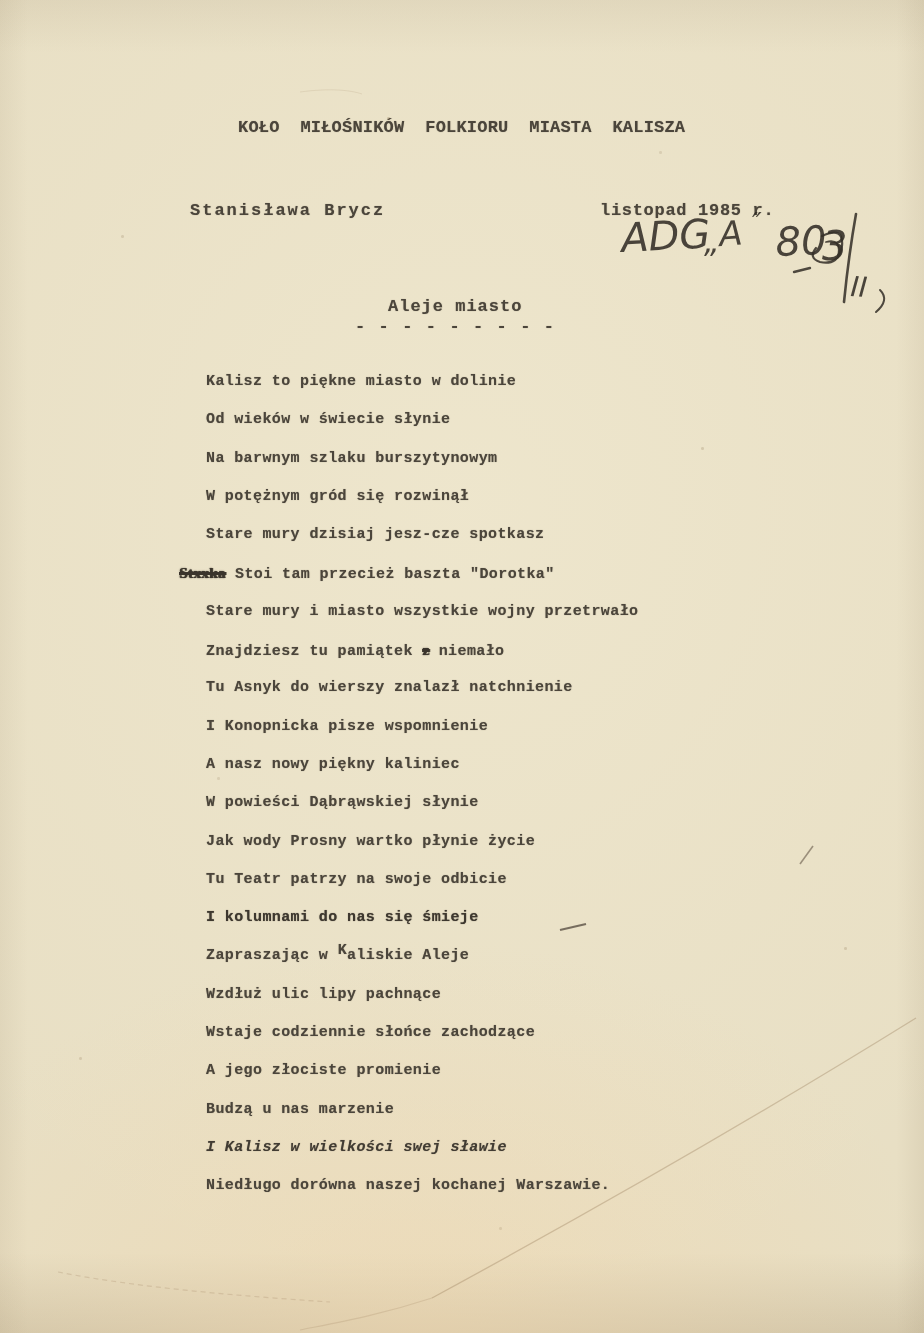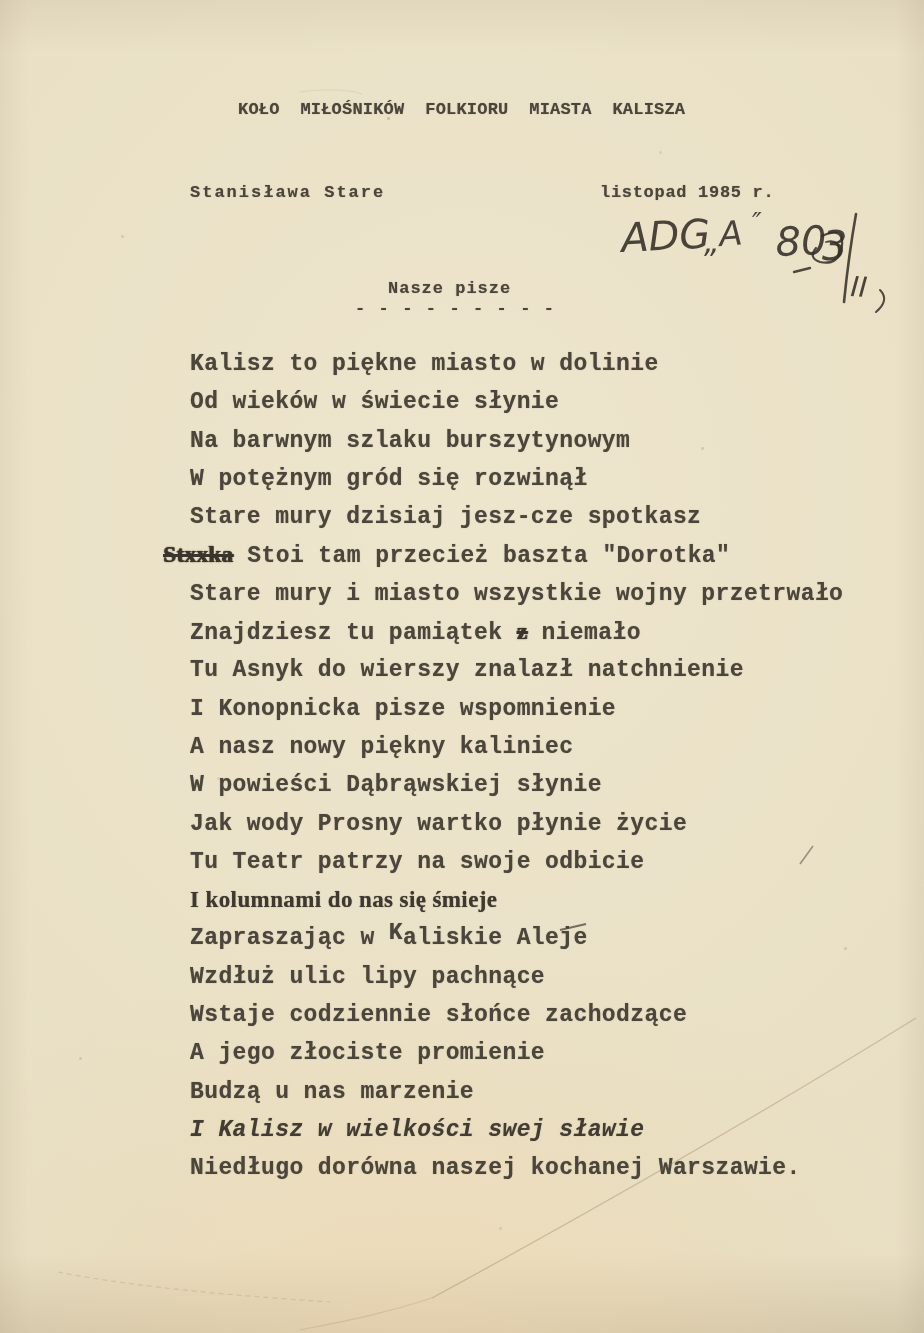--- a/index.html
+++ b/index.html
@@ -17,20 +17,21 @@
       linear-gradient(to bottom, rgba(130,110,80,0.10), rgba(0,0,0,0) 4%, rgba(0,0,0,0) 94%, rgba(135,115,82,0.22)),
       linear-gradient(to right, rgba(130,110,80,0.09), rgba(0,0,0,0) 3%, rgba(0,0,0,0) 97%, rgba(130,110,80,0.10)),
       #e8dfc4;
     overflow:hidden;
   }
   .typed{
     color:#4b453b;
     font-weight:700;
     text-shadow:0 0 1px rgba(80,72,58,0.55);
     white-space:pre;
+    margin-top:18px;
   }
   .header{
     position:absolute;left:238px;top:100px;
     font-size:17px;letter-spacing:0.2px;
   }
   .author{
     position:absolute;left:190px;top:183px;
     font-size:17px;letter-spacing:2px;
   }
   .date{
@@ -39,29 +40,29 @@
   }
   .title{
     position:absolute;left:388px;top:279px;
     font-size:17px;letter-spacing:1px;
   }
   .title-underline{
     position:absolute;left:355px;top:299px;
     font-size:17px;letter-spacing:1.6px;font-weight:700;
   }
   .poem{
-    position:absolute;left:190px;top:354px;
-    font-size:23px;
+    position:absolute;left:206px;top:354px;
+    font-size:15px;
   }
   .poem .line{
     height:38.3px;line-height:20px;
     letter-spacing:0.4px;
   }
   .poem .line:nth-child(6){text-indent:-27px;}
-  .poem .line:nth-child(15){color:#3e382f;text-shadow:0 0 1px rgba(50,44,34,0.7);font-family:Liberation Serif, serif;}
+  .poem .line:nth-child(15){color:#3e382f;text-shadow:0 0 1px rgba(50,44,34,0.7);}
   .poem .line:nth-child(21){color:#423c33;font-style:italic;}
   .strike{
     text-decoration:line-through;
     text-decoration-thickness:2.5px;
     color:#3a342c;
     text-shadow:0 0 1.5px rgba(50,44,34,0.9), 1px 0 0 rgba(50,44,34,0.8);
     font-family:Liberation Serif, serif;
   }
   .sup{position:relative;top:-5px;}
   svg.annotation{position:absolute;left:608px;top:200px;}
@@ -80,21 +81,21 @@
     border-radius:50%;
   }
 </style>
 </head>
 <body>
 
 <div class="page">
 
   <div class="typed header">KOŁO  MIŁOŚNIKÓW  FOLKIORU  MIASTA  KALISZA</div>
 
-  <div class="typed author">Stanisława Stare</div>
+  <div class="typed author">Stanisława Brycz</div>
   <div class="typed date">listopad 1985 r.</div>
 
   <svg class="annotation" width="300" height="115" viewBox="0 0 300 115">
     <g fill="#332e27" stroke="none" font-family="DejaVu Sans, sans-serif" font-style="italic" opacity="0.88">
       <text x="14" y="52" font-size="40" transform="rotate(-3 14 52)">ADG</text>
       <text x="96" y="52" font-size="30">„</text>
       <text x="112" y="46" font-size="34" transform="rotate(-4 112 46)">A</text>
       <text x="144" y="32" font-size="26">″</text>
       <text x="168" y="56" font-size="40" transform="rotate(-2 168 56)">80</text>
       <text x="214" y="60" font-size="40">3</text>
@@ -106,21 +107,21 @@
       <path d="M218,42 q16,-4 12,14" stroke-width="1.8"></path>
 
       <path d="M186,72 L202,68" stroke-width="2.4"></path>
 
       <path d="M248,14 C243,42 239,72 236,102" stroke-width="2.6"></path>
 
       <path d="M272,90 q10,10 -4,22" stroke-width="2"></path>
     </g>
   </svg>
 
-  <div class="typed title">Nasze pisze</div>
+  <div class="typed title">Aleje miasto</div>
   <div class="typed title-underline">- - - - - - - - -</div>
 
   <div class="typed poem" id="poem"><div class="line">Kalisz to piękne miasto w dolinie</div><div class="line">Od wieków w świecie słynie</div><div class="line">Na barwnym szlaku burszytynowym</div><div class="line">W potężnym gród się rozwinął</div><div class="line">Stare mury dzisiaj jesz-cze spotkasz</div><div class="line"><span class="strike">Stxxka</span><span> Stoi tam przecież baszta "Dorotka"</span></div><div class="line">Stare mury i miasto wszystkie wojny przetrwało</div><div class="line"><span>Znajdziesz tu pamiątek </span><span class="strike">z</span><span> niemało</span></div><div class="line">Tu Asnyk do wierszy znalazł natchnienie</div><div class="line">I Konopnicka pisze wspomnienie</div><div class="line">A nasz nowy piękny kaliniec</div><div class="line">W powieści Dąbrąwskiej słynie</div><div class="line">Jak wody Prosny wartko płynie życie</div><div class="line">Tu Teatr patrzy na swoje odbicie</div><div class="line">I kolumnami do nas się śmieje</div><div class="line"><span>Zapraszając w </span><span class="sup">K</span><span>aliskie Aleje</span></div><div class="line">Wzdłuż ulic lipy pachnące</div><div class="line">Wstaje codziennie słońce zachodzące</div><div class="line">A jego złociste promienie</div><div class="line">Budzą u nas marzenie</div><div class="line">I Kalisz w wielkości swej sławie</div><div class="line">Niedługo dorówna naszej kochanej Warszawie.</div></div>
 
   <svg class="marks" width="924" height="1333" viewBox="0 0 924 1333">
     <path d="M916,1018 C800,1090 640,1185 432,1298" stroke="rgba(150,120,85,0.35)" stroke-width="1.3" fill="none"></path>
     <path d="M432,1298 C380,1315 340,1322 300,1330" stroke="rgba(150,120,85,0.2)" stroke-width="1.2" fill="none"></path>
     <path d="M58,1272 C140,1288 240,1296 330,1302" stroke="rgba(150,120,85,0.22)" stroke-width="1.2" fill="none" stroke-dasharray="5 4"></path>
     <path d="M300,92 C330,88 350,90 362,94" stroke="rgba(150,120,85,0.15)" stroke-width="1" fill="none"></path>
 

